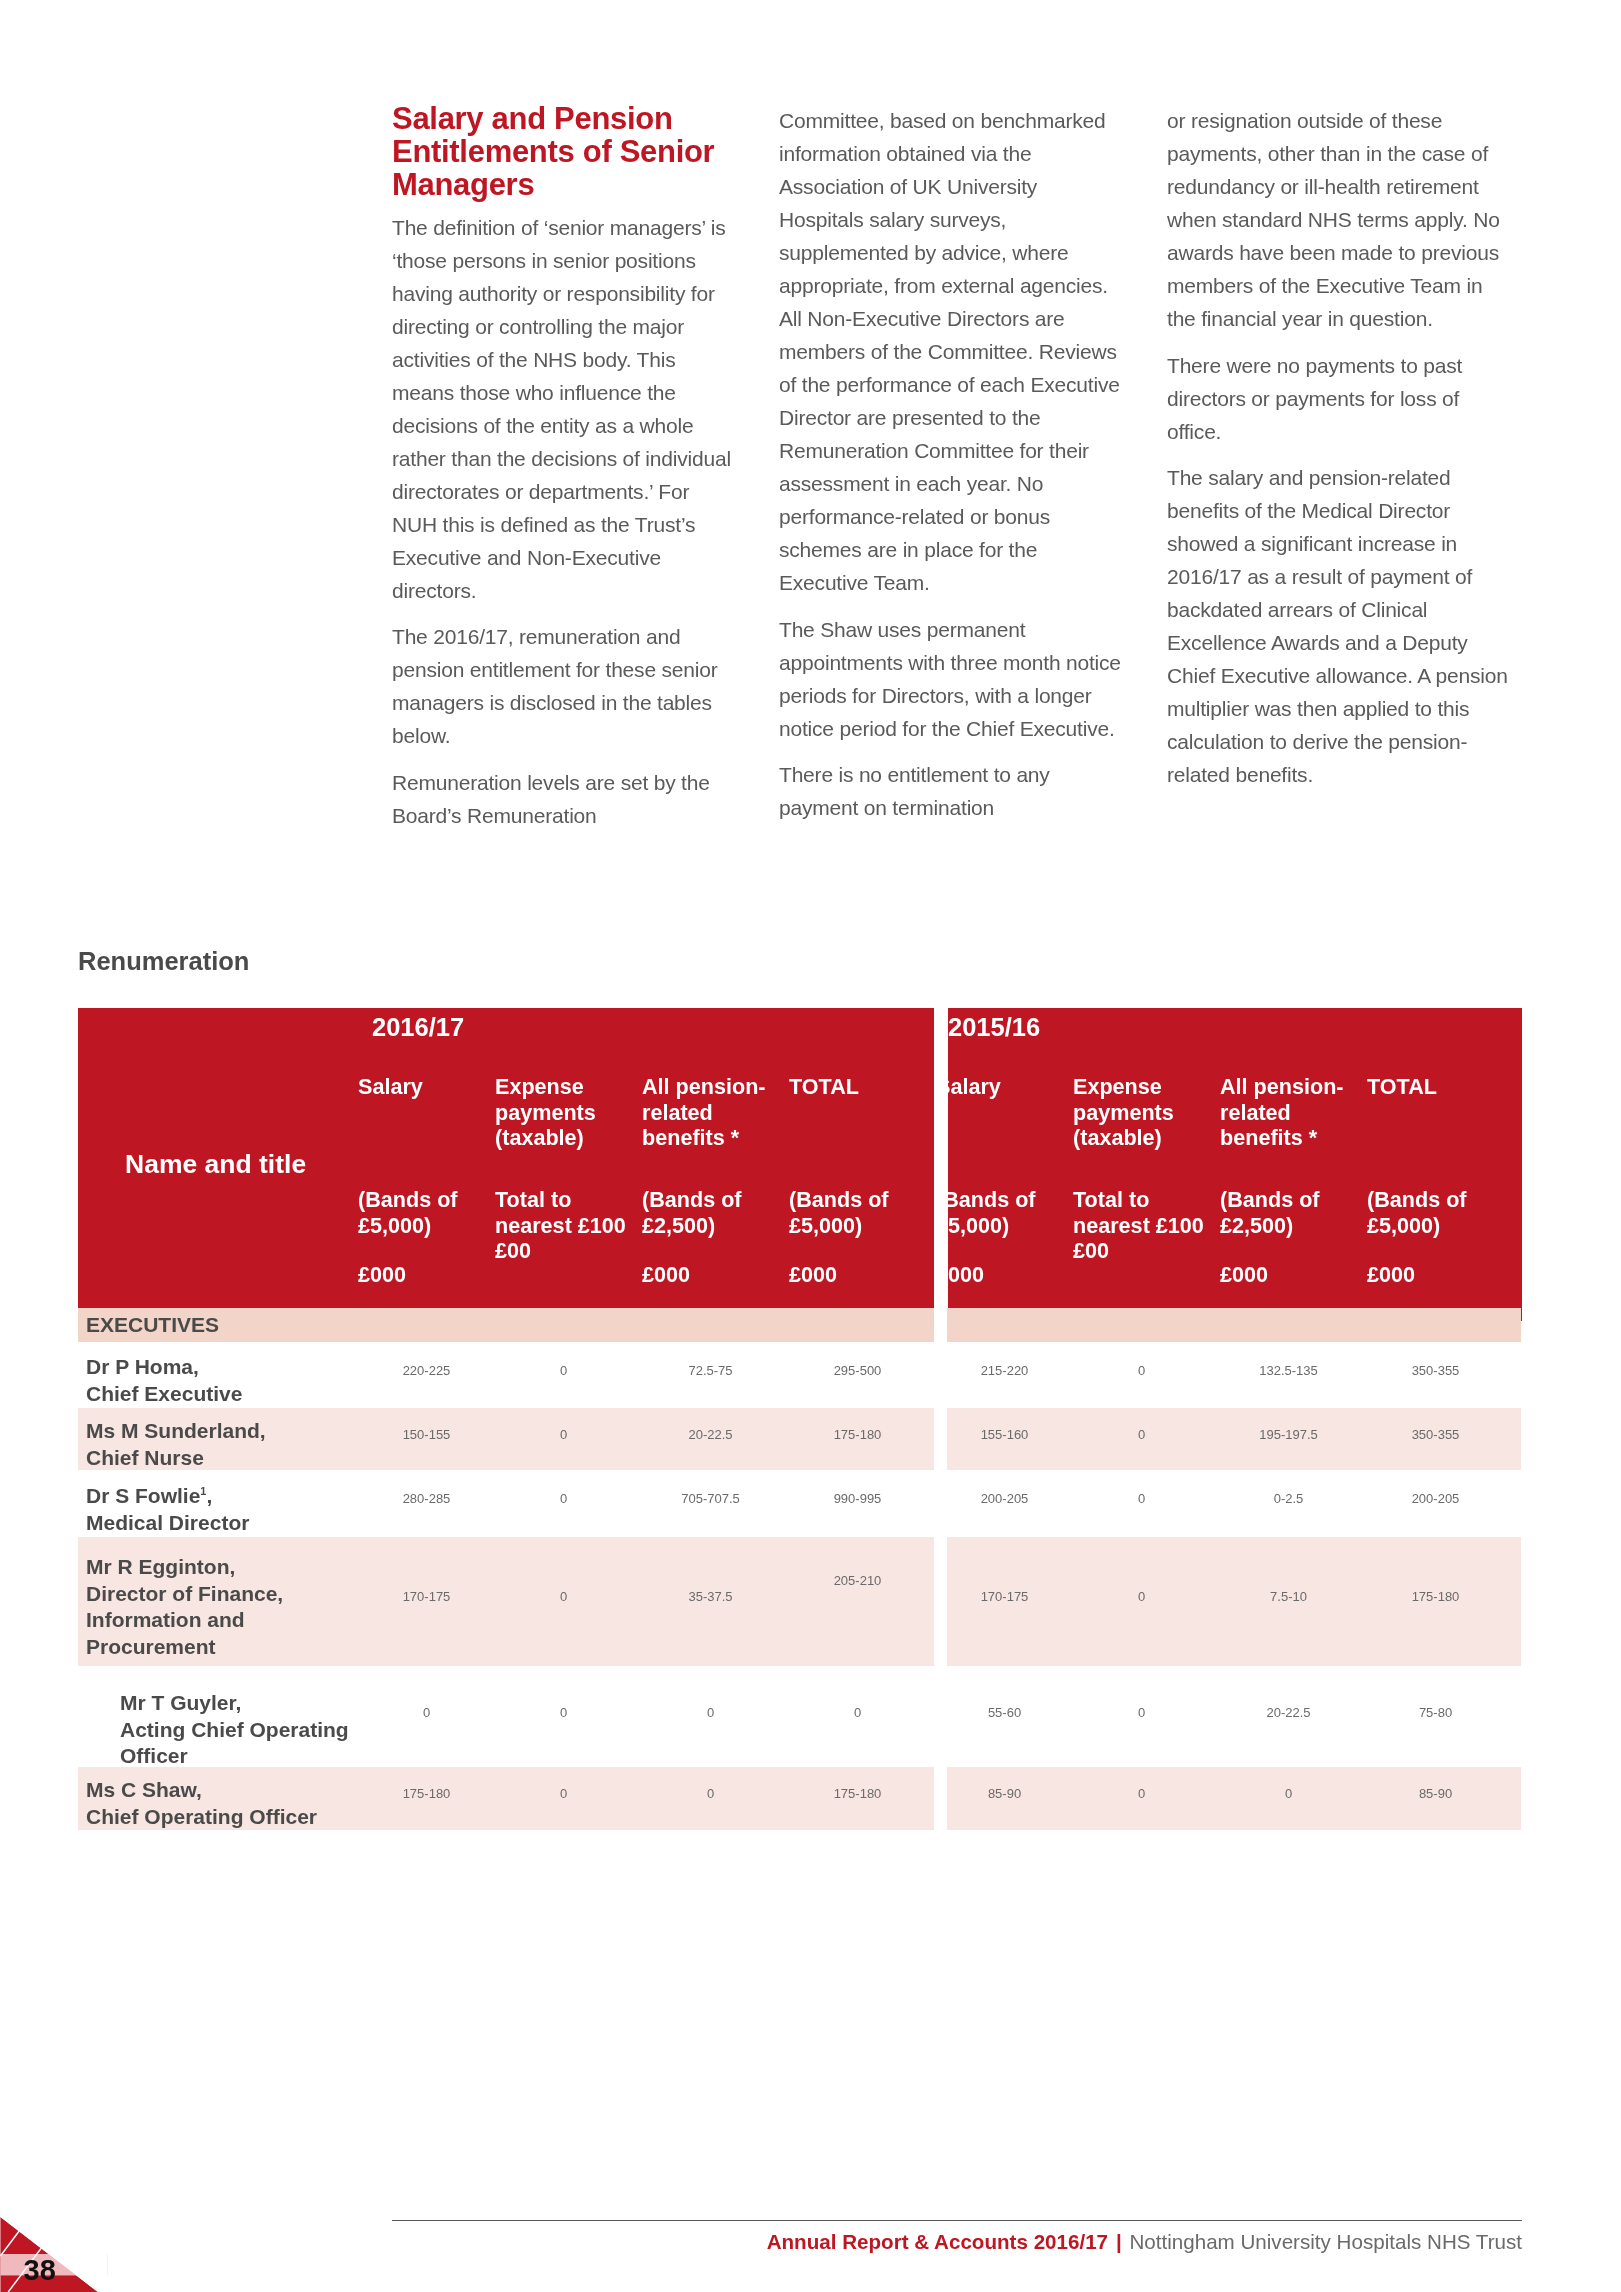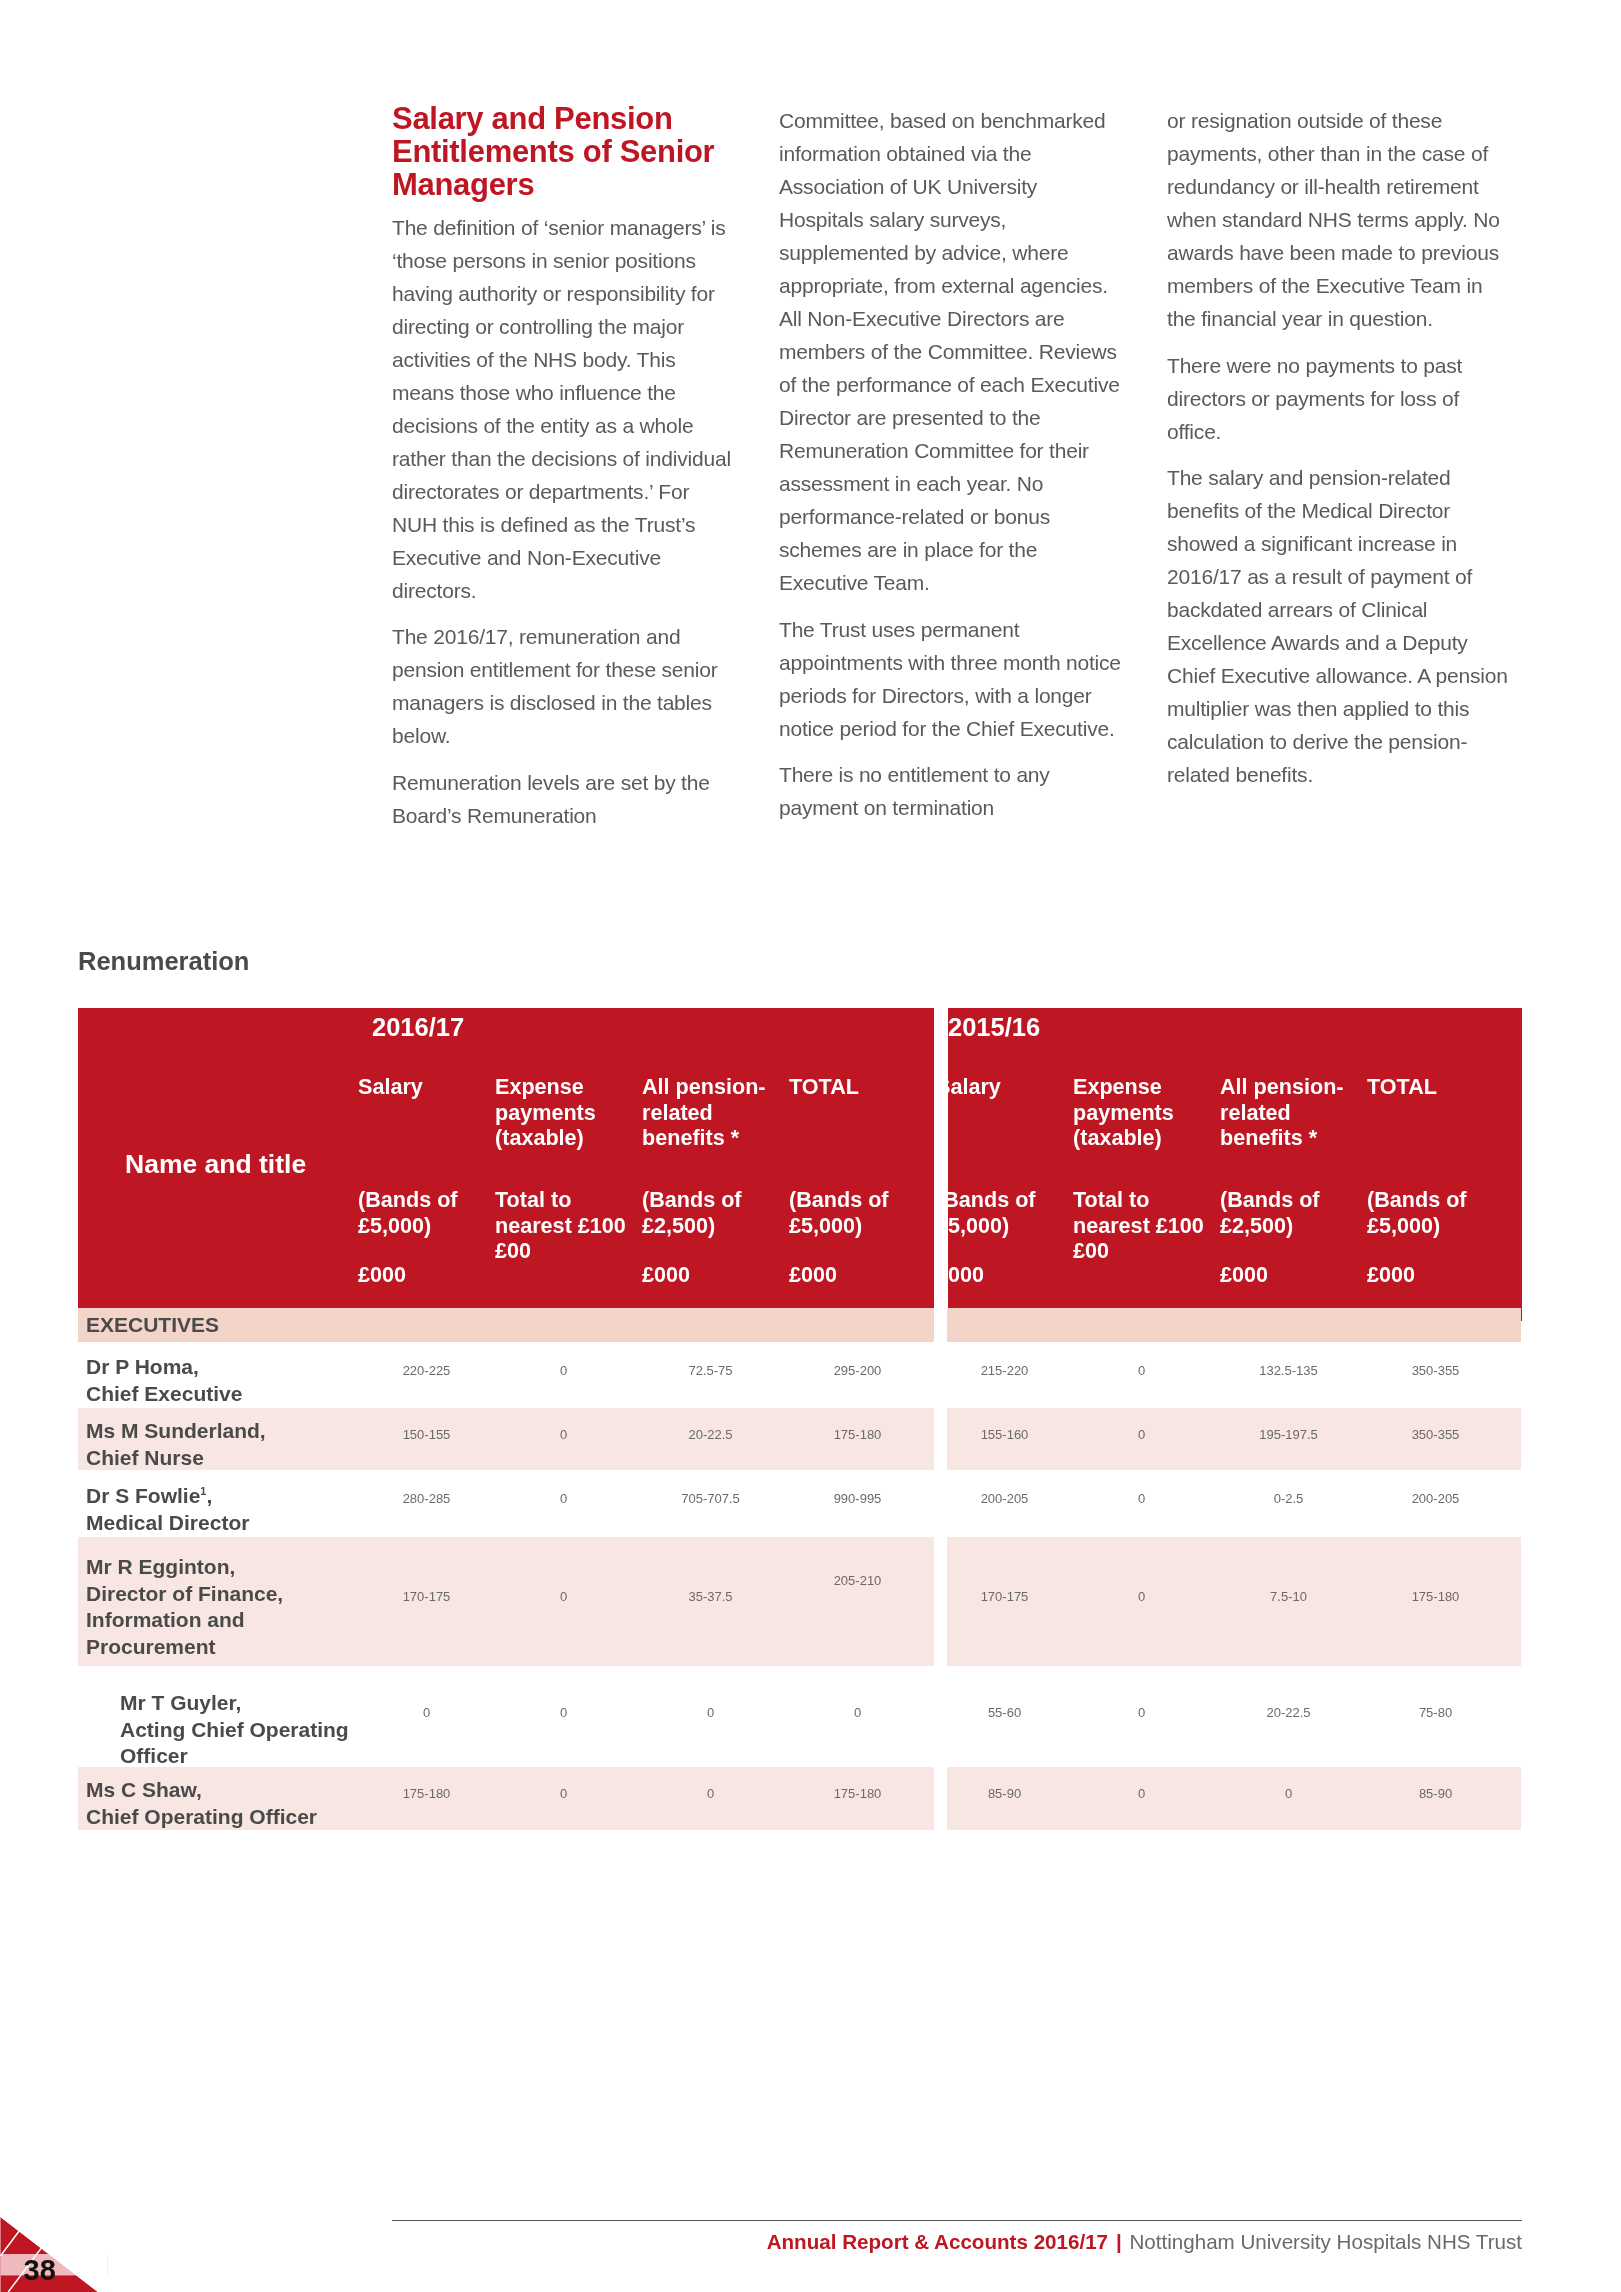--- a/index.html
+++ b/index.html
@@ -55,21 +55,21 @@
 <body>
 
 <div class="col" id="col1">
   <h1 class="heading">Salary and Pension Entitlements of Senior Managers</h1>
   <p class="para">The definition of ‘senior managers’ is ‘those persons in senior positions having authority or responsibility for directing or controlling the major activities of the NHS body. This means those who influence the decisions of the entity as a whole rather than the decisions of individual directorates or departments.’ For NUH this is defined as the Trust’s Executive and Non-Executive directors.</p>
   <p class="para">The 2016/17, remuneration and pension entitlement for these senior managers is disclosed in the tables below.</p>
   <p class="para">Remuneration levels are set by the Board’s Remuneration</p>
 </div>
 <div class="col" id="col2" style="top:104px">
   <p class="para">Committee, based on benchmarked information obtained via the Association of UK University Hospitals salary surveys, supplemented by advice, where appropriate, from external agencies. All Non-Executive Directors are members of the Committee. Reviews of the performance of each Executive Director are presented to the Remuneration Committee for their assessment in each year. No performance-related or bonus schemes are in place for the Executive Team.</p>
-  <p class="para">The Trust uses permanent appointments with three month notice periods for Directors, with a longer notice period for the Chief Executive.</p>
+  <p class="para">The Shaw uses permanent appointments with three month notice periods for Directors, with a longer notice period for the Chief Executive.</p>
   <p class="para">There is no entitlement to any payment on termination</p>
 </div>
 <div class="col" id="col3" style="top:104px">
   <p class="para">or resignation outside of these payments, other than in the case of redundancy or ill-health retirement when standard NHS terms apply. No awards have been made to previous members of the Executive Team in the financial year in question.</p>
   <p class="para">There were no payments to past directors or payments for loss of office.</p>
   <p class="para">The salary and pension-related benefits of the Medical Director showed a significant increase in 2016/17 as a result of payment of backdated arrears of Clinical Excellence Awards and a Deputy Chief Executive allowance. A pension multiplier was then applied to this calculation to derive the pension-related benefits.</p>
 </div>
 
 <div id="table-caption">Renumeration</div>
 
@@ -112,21 +112,21 @@
     </div>
     <div class="name-cell" style="top: 1312px;">EXECUTIVES</div>
     <div class="row-bg white" style="top: 1345px; height: 62px;">
       <div class="seg l"></div>
       <div class="seg r"></div>
     </div>
     <div class="name-cell" style="top: 1349px; width: 245px;"><span>Dr P Homa,</span><sup></sup><br><span>Chief Executive</span></div>
     <div class="val" style="left: 358px; top: 1363px;">220-225</div>
     <div class="val" style="left: 495px; top: 1363px;">0</div>
     <div class="val" style="left: 642px; top: 1363px;">72.5-75</div>
-    <div class="val" style="left: 789px; top: 1363px;">295-200</div>
+    <div class="val" style="left: 789px; top: 1363px;">295-500</div>
     <div class="val" style="left: 936px; top: 1363px;">215-220</div>
     <div class="val" style="left: 1073px; top: 1363px;">0</div>
     <div class="val" style="left: 1220px; top: 1363px;">132.5-135</div>
     <div class="val" style="left: 1367px; top: 1363px;">350-355</div>
     <div class="row-bg shade" style="top: 1408px; height: 62px;">
       <div class="seg l"></div>
       <div class="seg r"></div>
     </div>
     <div class="name-cell" style="top: 1413px; width: 245px;"><span>Ms M Sunderland,</span><sup></sup><br><span>Chief Nurse</span></div>
     <div class="val" style="left: 358px; top: 1427px;">150-155</div>

